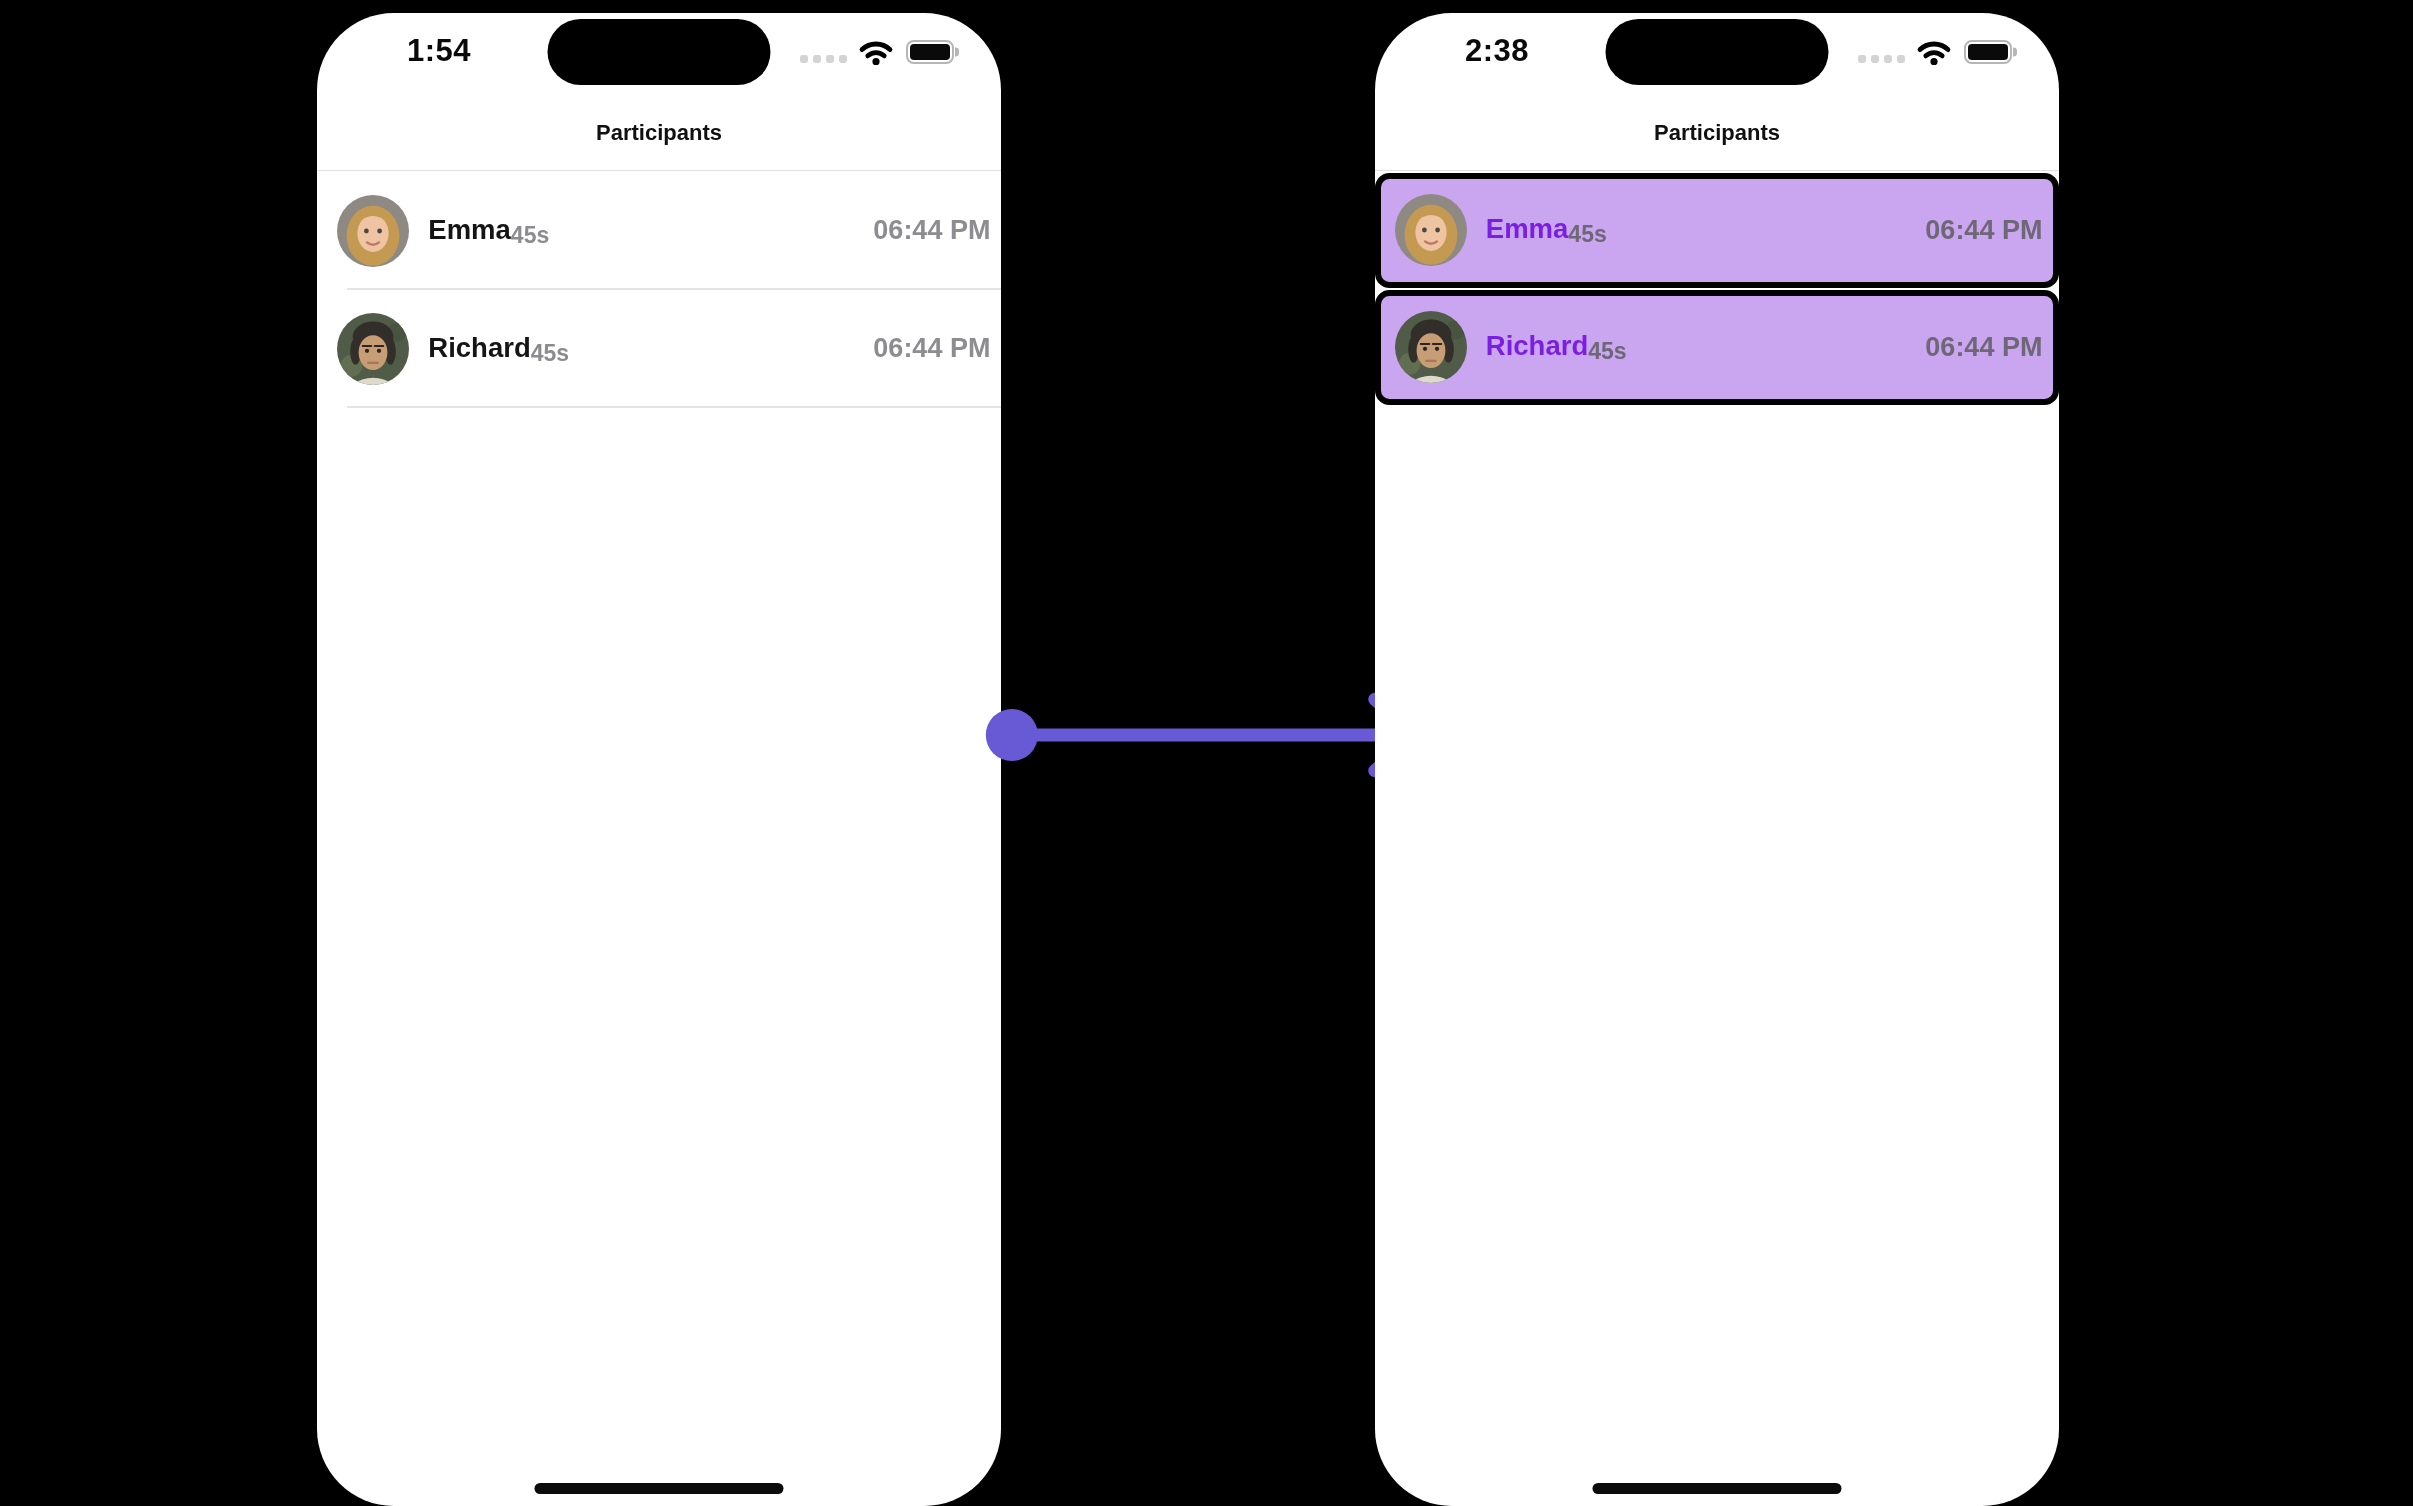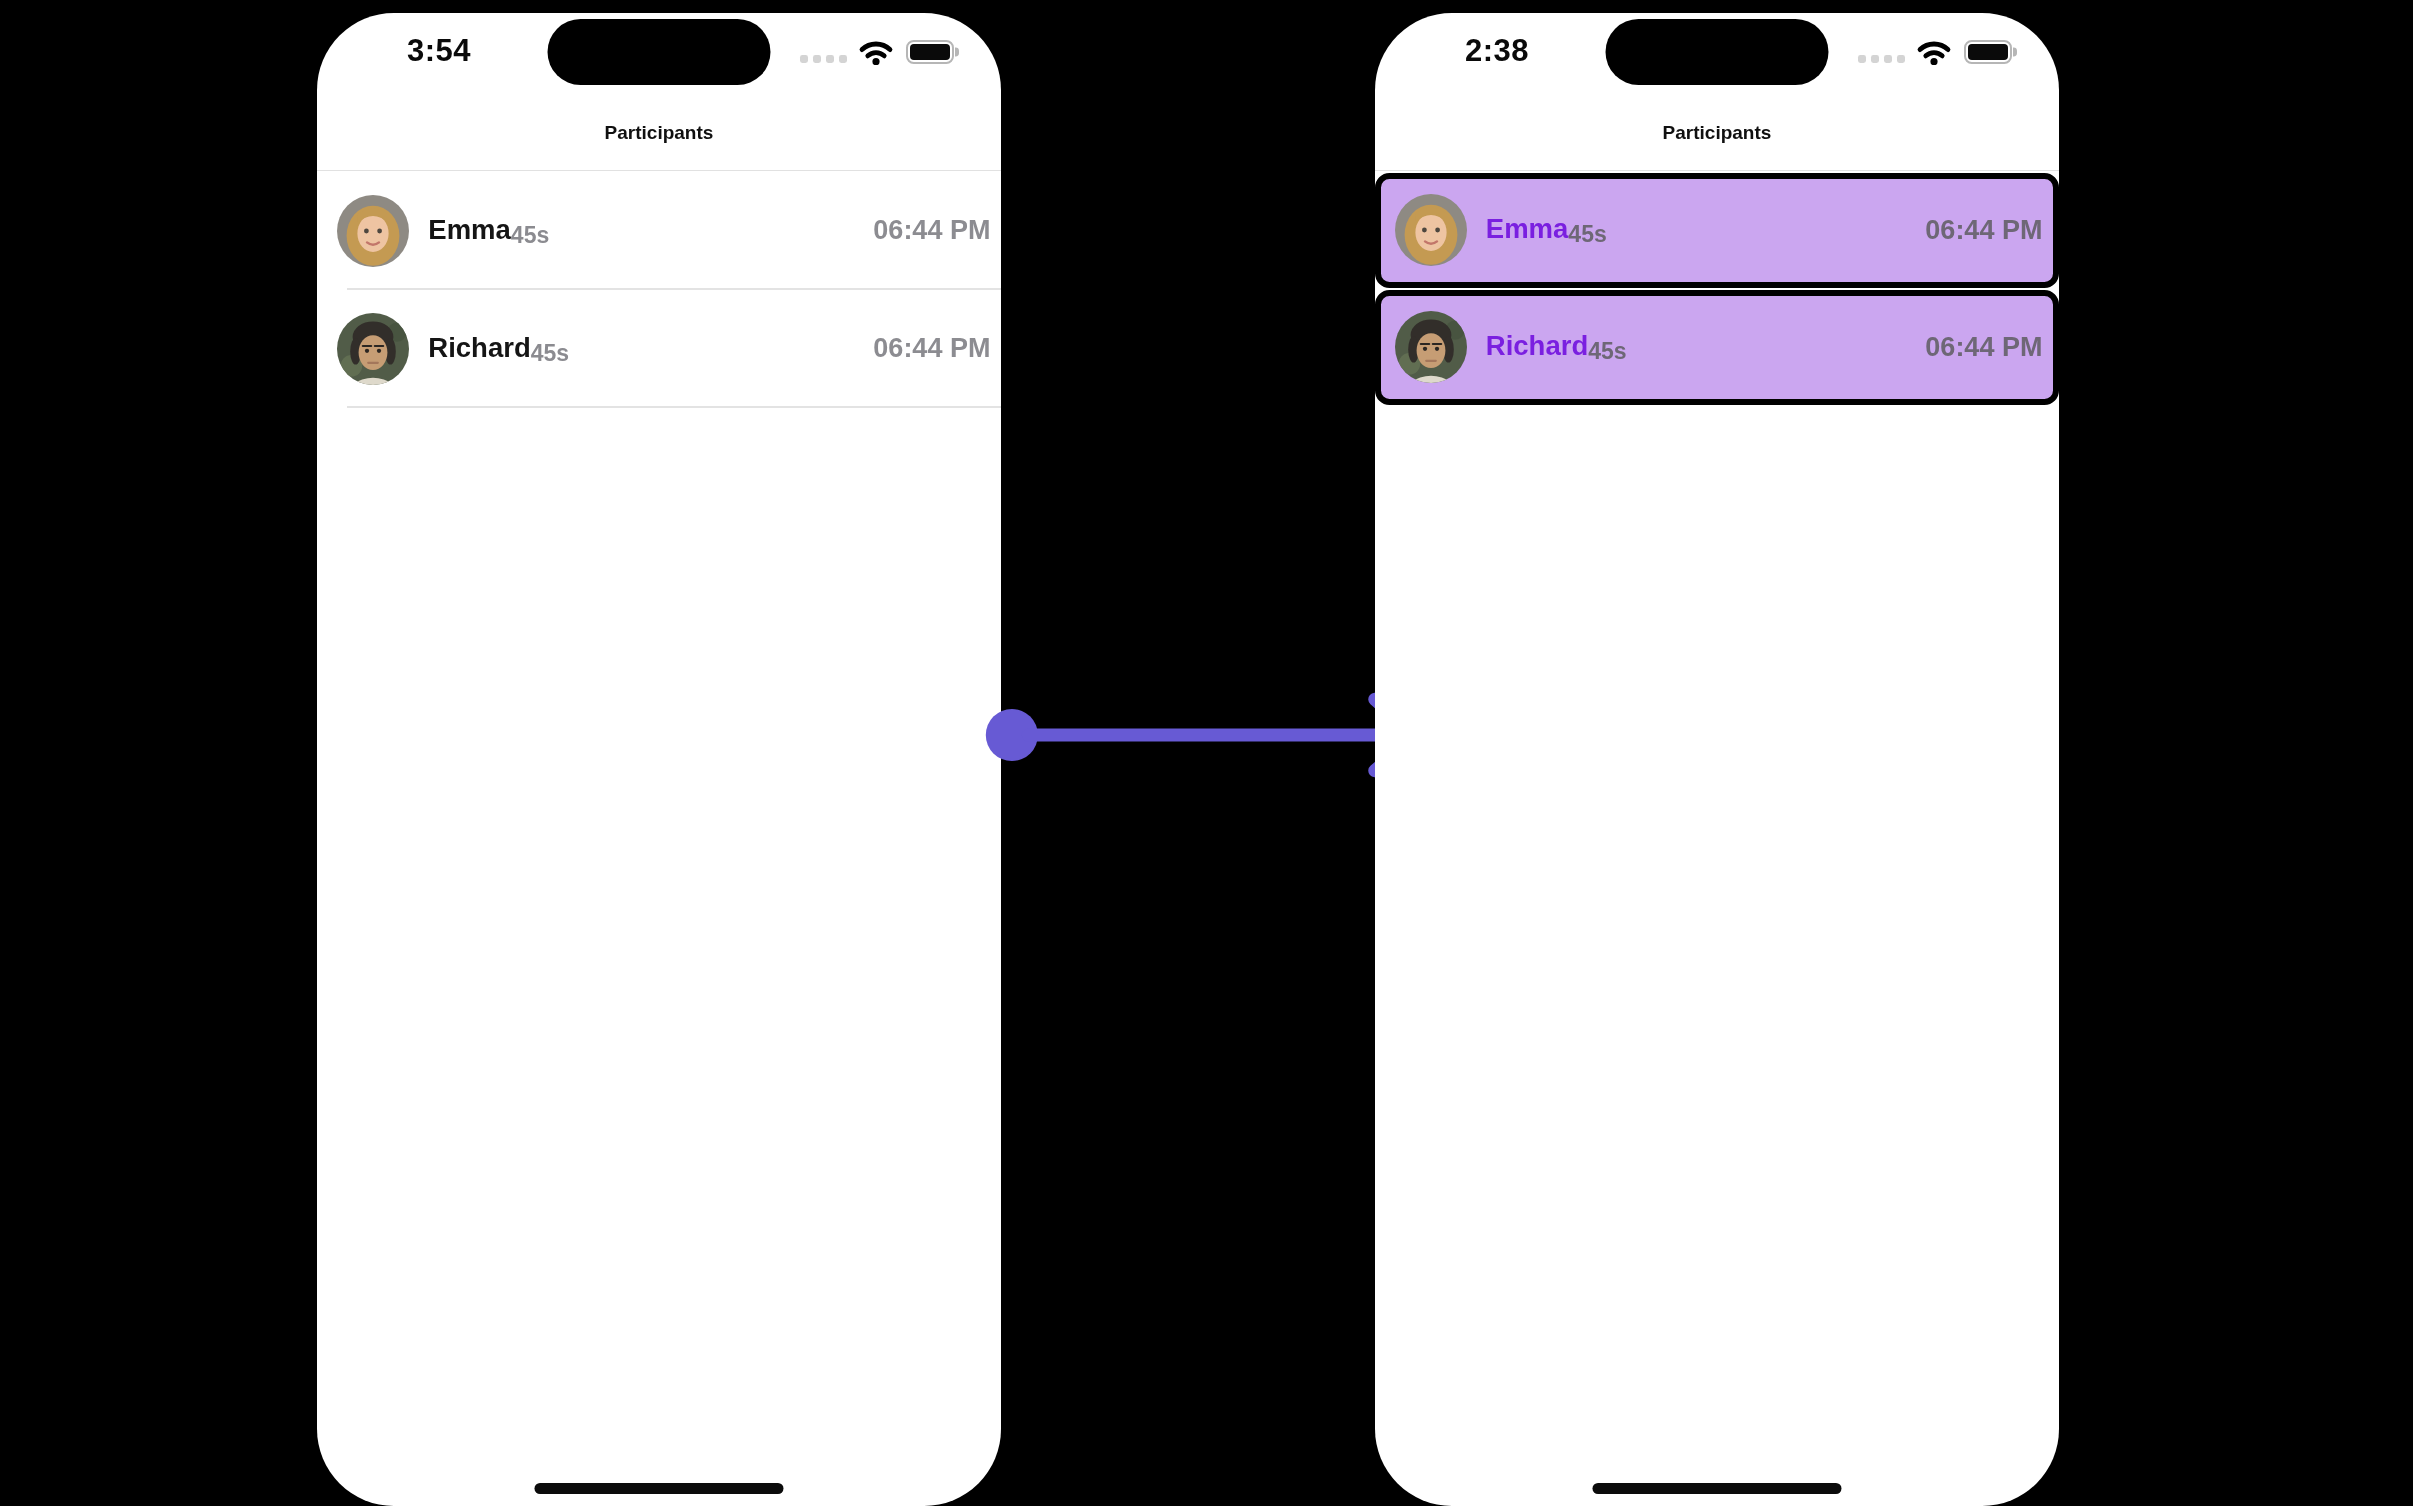--- a/index.html
+++ b/index.html
@@ -33,21 +33,21 @@
   .wifi{width:36px;height:26px;display:block}
   .battery{position:relative;width:48px;height:24px;border:2.4px solid #b6b6b6;
     border-radius:7.7px;box-sizing:border-box;margin-bottom:0.5px}
   .battery .fill{position:absolute;inset:1.9px;background:#0a0a0a;border-radius:3.9px}
   .battery .nub{position:absolute;right:-7.2px;top:50%;transform:translateY(-50%);
     width:4.3px;height:9.2px;background:#b6b6b6;border-radius:0 3.4px 3.4px 0}
 
   
   .title{
     position:absolute;top:105px;left:0;width:100%;margin:0;text-align:center;
-    font-size:19px;line-height:29px;font-weight:700;color:#101010;
+    font-size:22px;line-height:29px;font-weight:700;color:#101010;
   }
   .hdr-divider{position:absolute;top:157px;left:0;right:0;height:1.4px;background:#e1e1e1}
 
   
   .list{position:absolute;top:159px;left:0;right:0;list-style:none;margin:0;padding:0}
   .row{
     position:relative;height:118px;display:flex;align-items:center;
     padding:0 10.6px 0 20px;box-sizing:border-box;
   }
   .row::after{content:"";position:absolute;left:30px;right:0;bottom:0;height:1.4px;background:#e3e3e3}
@@ -77,21 +77,21 @@
   
   .arrow{position:absolute;left:980px;top:690px;width:444px;height:92px;color:var(--accent)}
 </style>
 </head>
 <body>
 
 <div class="stage" style="background: rgb(0, 0, 0); --accent: #675AD4; --hl-bg: #CBA6F0; --hl-name: #7A1FE0; --hl-border: #000000;">
 
   <section class="phone before">
     <header>
-      <span class="time">3:54</span>
+      <span class="time">1:54</span>
       <div class="island"></div>
       <div class="status">
         <span class="dots">
             <i></i>
             <i></i>
             <i></i>
             <i></i>
           </span>
         <svg class="wifi" viewBox="0 0 74 54">
           <path d="M8 22 a42 42 0 0 1 58 0" fill="none" stroke="#000" stroke-width="10" stroke-linecap="round"></path>

